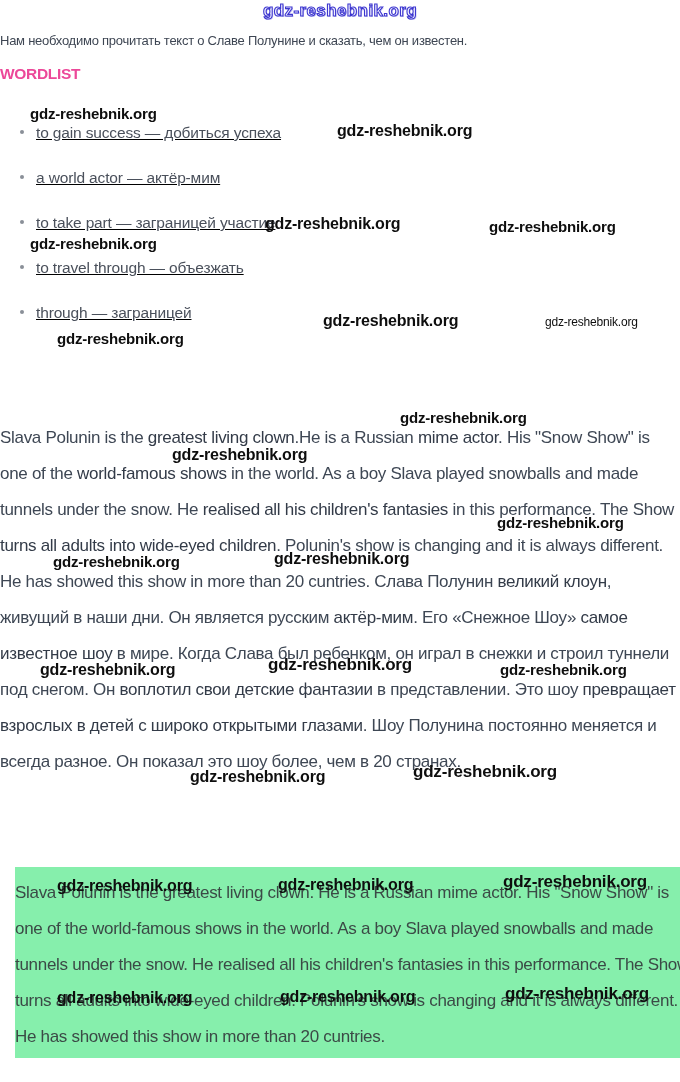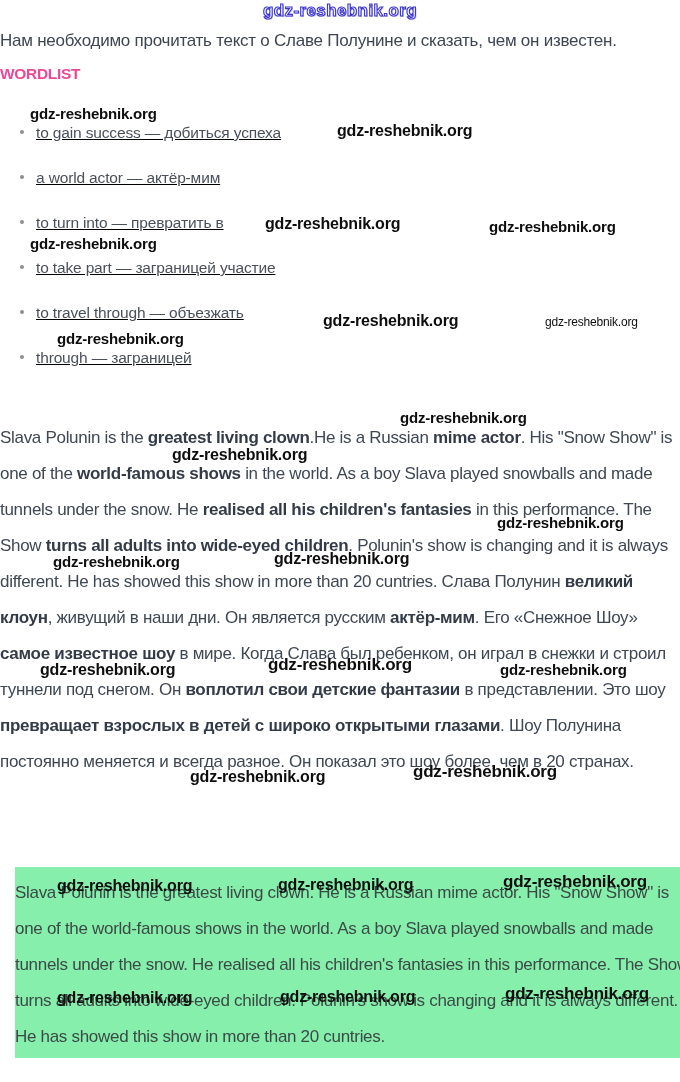--- a/index.html
+++ b/index.html
@@ -15,21 +15,21 @@
     text-align: center;
     font-size: 17px; font-weight: 700; letter-spacing: 0.4px;
     color: #f2f1ff;
     -webkit-text-stroke: 1.1px #3c36cf;
     text-shadow: 1px 1px 0 #c7c4f2;
     white-space: nowrap;
   }
 
   .task-line {
     position: absolute; top: 30px; left: 0; width: 680px;
-    font-size: 17px; line-height: 21px;
+    font-size: 13px; line-height: 21px;
     color: #3e4653; letter-spacing: -0.25px;
   }
 
   .wordlist-heading {
     position: absolute; top: 65px; left: 0;
     font-size: 15.5px; font-weight: 700;
     color: #ec4899; letter-spacing: -0.3px;
   }
 
   .wordlist {
@@ -48,21 +48,21 @@
     width: 4px; height: 4px; border-radius: 50%;
     background: #8a8f98;
   }
 
   .article {
     position: absolute; top: 420px; left: 0; width: 680px;
     margin: 0;
     font-size: 17px; line-height: 36px;
     color: #3e4754; letter-spacing: -0.3px;
   }
-  .article b { font-weight: 700; color: #333b48; }
+  .article b { font-weight: 400; color: #333b48; }
 
   .summary {
     position: absolute; top: 852px; left: 0; width: 680px; height: 230px;
     box-sizing: border-box; padding: 8px 2px 0 0;
     background: #86efac;
     margin: 15px;
     font-size: 17px; line-height: 36px;
     color: #3b4a46; letter-spacing: -0.3px;
   }
 
@@ -80,21 +80,20 @@
 
   <div class="wm-top">gdz-reshebnik.org</div>
 
   <div class="task-line">Нам необходимо прочитать текст о Славе Полунине и сказать, чем он известен.</div>
 
   <div class="wordlist-heading">WORDLIST</div>
 
   <ul class="wordlist" id="wordlist">
       <li>to gain success — добиться успеха</li>
       <li>a world actor — актёр-мим</li>
-      <li>to turn into — превратить в</li>
       <li>to take part — заграницей участие</li>
       <li>to travel through — объезжать</li>
       <li>through — заграницей</li>
     </ul>
 
   <p class="article" id="article"><span>Slava Polunin is the </span><b>greatest living clown</b><span>.He is a Russian </span><b>mime actor</b><span>. His "Snow Show" is one of the </span><b>world-famous shows</b><span> in the world. As a boy Slava played snowballs and made tunnels under the snow. He </span><b>realised all his children's fantasies</b><span> in this performance. The Show </span><b>turns all adults into wide-eyed children</b><span>. Polunin's show is changing and it is always different. He has showed this show in more than 20 cuntries. Слава Полунин </span><b>великий клоун</b><span>, живущий в наши дни. Он является русским </span><b>актёр-мим</b><span>. Его «Снежное Шоу» </span><b>самое известное шоу</b><span> в мире. Когда Слава был ребенком, он играл в снежки и строил туннели под снегом. Он </span><b>воплотил свои детские фантазии</b><span> в представлении. Это шоу </span><b>превращает взрослых в детей с широко открытыми глазами</b><span>. Шоу Полунина постоянно меняется и всегда разное. Он показал это шоу более, чем в 20 странах.</span></p>
 
   <p class="summary">Slava Polunin is the greatest living clown. He is a Russian mime actor. His "Snow Show" is one of the world-famous shows in the world. As a boy Slava played snowballs and made tunnels under the snow. He realised all his children's fantasies in this performance. The Show turns all adults into wide-eyed children. Polunin's show is changing and it is always different. He has showed this show in more than 20 cuntries.</p>
 
   <div class="wm-layer" id="wm-layer">

